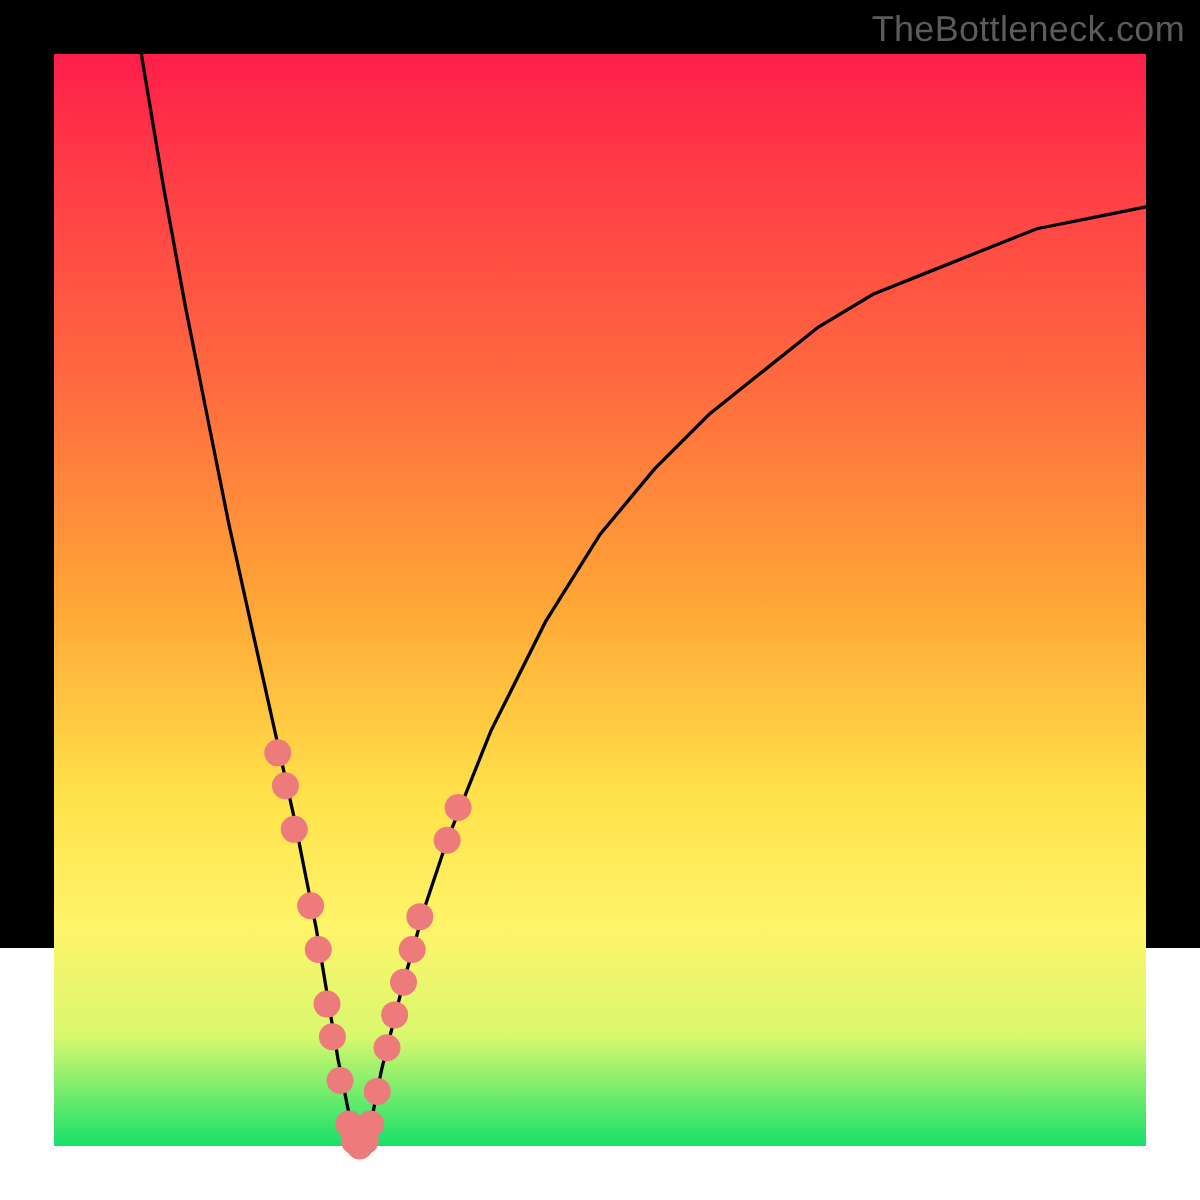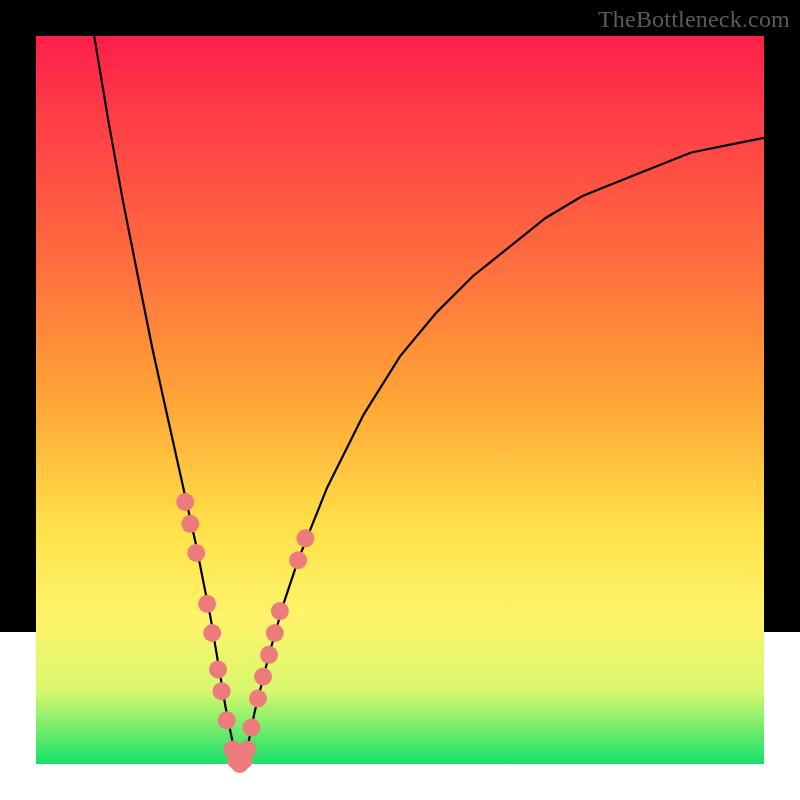--- a/index.html
+++ b/index.html
@@ -8,21 +8,20 @@
     width: 800px;
     height: 800px;
     overflow: hidden;
     font-family: Arial, Helvetica, sans-serif;
   }
   .frame {
     position: relative;
     width: 800px;
     height: 632px;
     background: #000;
-    font-family: Liberation Serif, serif;
   }
   .plot-area {
     position: absolute;
     left: 36px;
     top: 36px;
     width: 728px;
     height: 728px;
     
     background: linear-gradient(
       to bottom,

